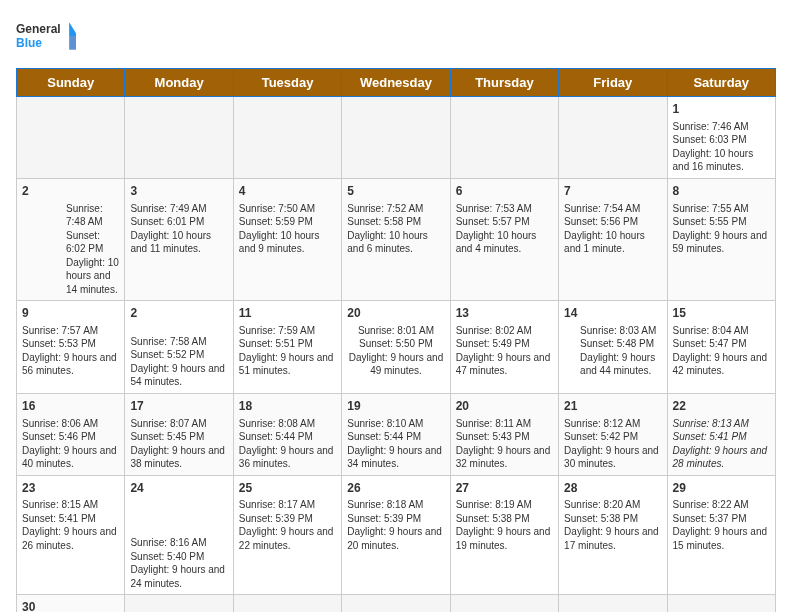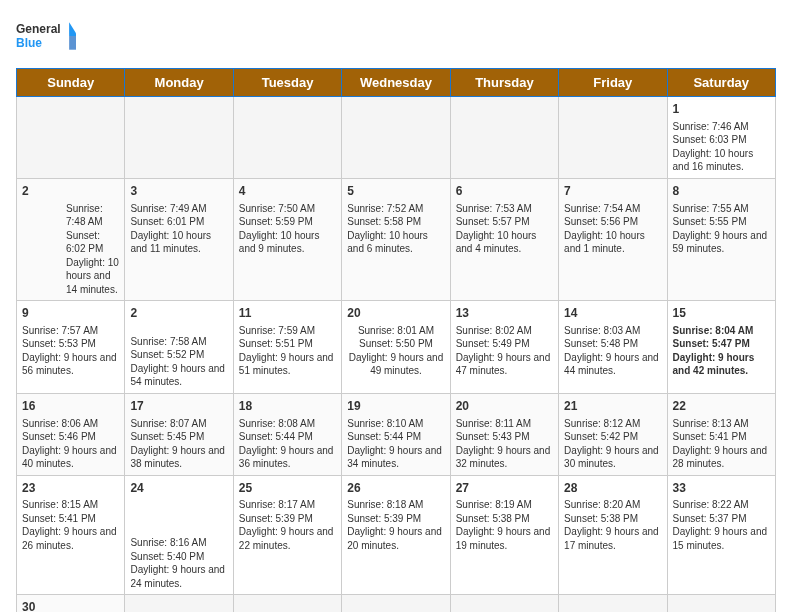--- a/index.html
+++ b/index.html
@@ -186,27 +186,27 @@
 Daylight: 9 hours and 49 minutes.</div>
         </td>
         <td>
           <span class="day-number">13</span>
           <div class="cell-content" style="white-space: pre-line;">Sunrise: 8:02 AM
 Sunset: 5:49 PM
 Daylight: 9 hours and 47 minutes.</div>
         </td>
         <td>
           <span class="day-number">14</span>
-          <div class="cell-content" style="white-space: pre-line;">Sunrise: 8:03 AM
+          <div class="cell-content" style="white-space: pre-line; margin-left: 16px;">Sunrise: 8:03 AM
 Sunset: 5:48 PM
 Daylight: 9 hours and 44 minutes.</div>
         </td>
         <td>
           <span class="day-number">15</span>
-          <div class="cell-content" style="white-space: pre-line; font-weight: bold;">Sunrise: 8:04 AM
+          <div class="cell-content" style="white-space: pre-line;">Sunrise: 8:04 AM
 Sunset: 5:47 PM
 Daylight: 9 hours and 42 minutes.</div>
         </td>
       </tr>
       <tr>
         <td>
           <span class="day-number">16</span>
           <div class="cell-content" style="white-space: pre-line;">Sunrise: 8:06 AM
 Sunset: 5:46 PM
 Daylight: 9 hours and 40 minutes.</div>
@@ -236,21 +236,21 @@
 Daylight: 9 hours and 32 minutes.</div>
         </td>
         <td>
           <span class="day-number">21</span>
           <div class="cell-content" style="white-space: pre-line;">Sunrise: 8:12 AM
 Sunset: 5:42 PM
 Daylight: 9 hours and 30 minutes.</div>
         </td>
         <td>
           <span class="day-number">22</span>
-          <div class="cell-content" style="white-space: pre-line;">Sunrise: 8:13 AM
+          <div class="cell-content" style="white-space: pre-line; font-style: italic;">Sunrise: 8:13 AM
 Sunset: 5:41 PM
 Daylight: 9 hours and 28 minutes.</div>
         </td>
       </tr>
       <tr>
         <td>
           <span class="day-number">23</span>
           <div class="cell-content" style="white-space: pre-line;">Sunrise: 8:15 AM
 Sunset: 5:41 PM
 Daylight: 9 hours and 26 minutes.</div>
@@ -279,21 +279,21 @@
 Sunset: 5:38 PM
 Daylight: 9 hours and 19 minutes.</div>
         </td>
         <td>
           <span class="day-number">28</span>
           <div class="cell-content" style="white-space: pre-line;">Sunrise: 8:20 AM
 Sunset: 5:38 PM
 Daylight: 9 hours and 17 minutes.</div>
         </td>
         <td>
-          <span class="day-number">33</span>
+          <span class="day-number">29</span>
           <div class="cell-content" style="white-space: pre-line;">Sunrise: 8:22 AM
 Sunset: 5:37 PM
 Daylight: 9 hours and 15 minutes.</div>
         </td>
       </tr>
       <tr>
         <td>
           <span class="day-number">30</span>
           <div class="cell-content" style="white-space: pre-line;">Sunrise: 8:23 AM
 Sunset: 5:37 PM

